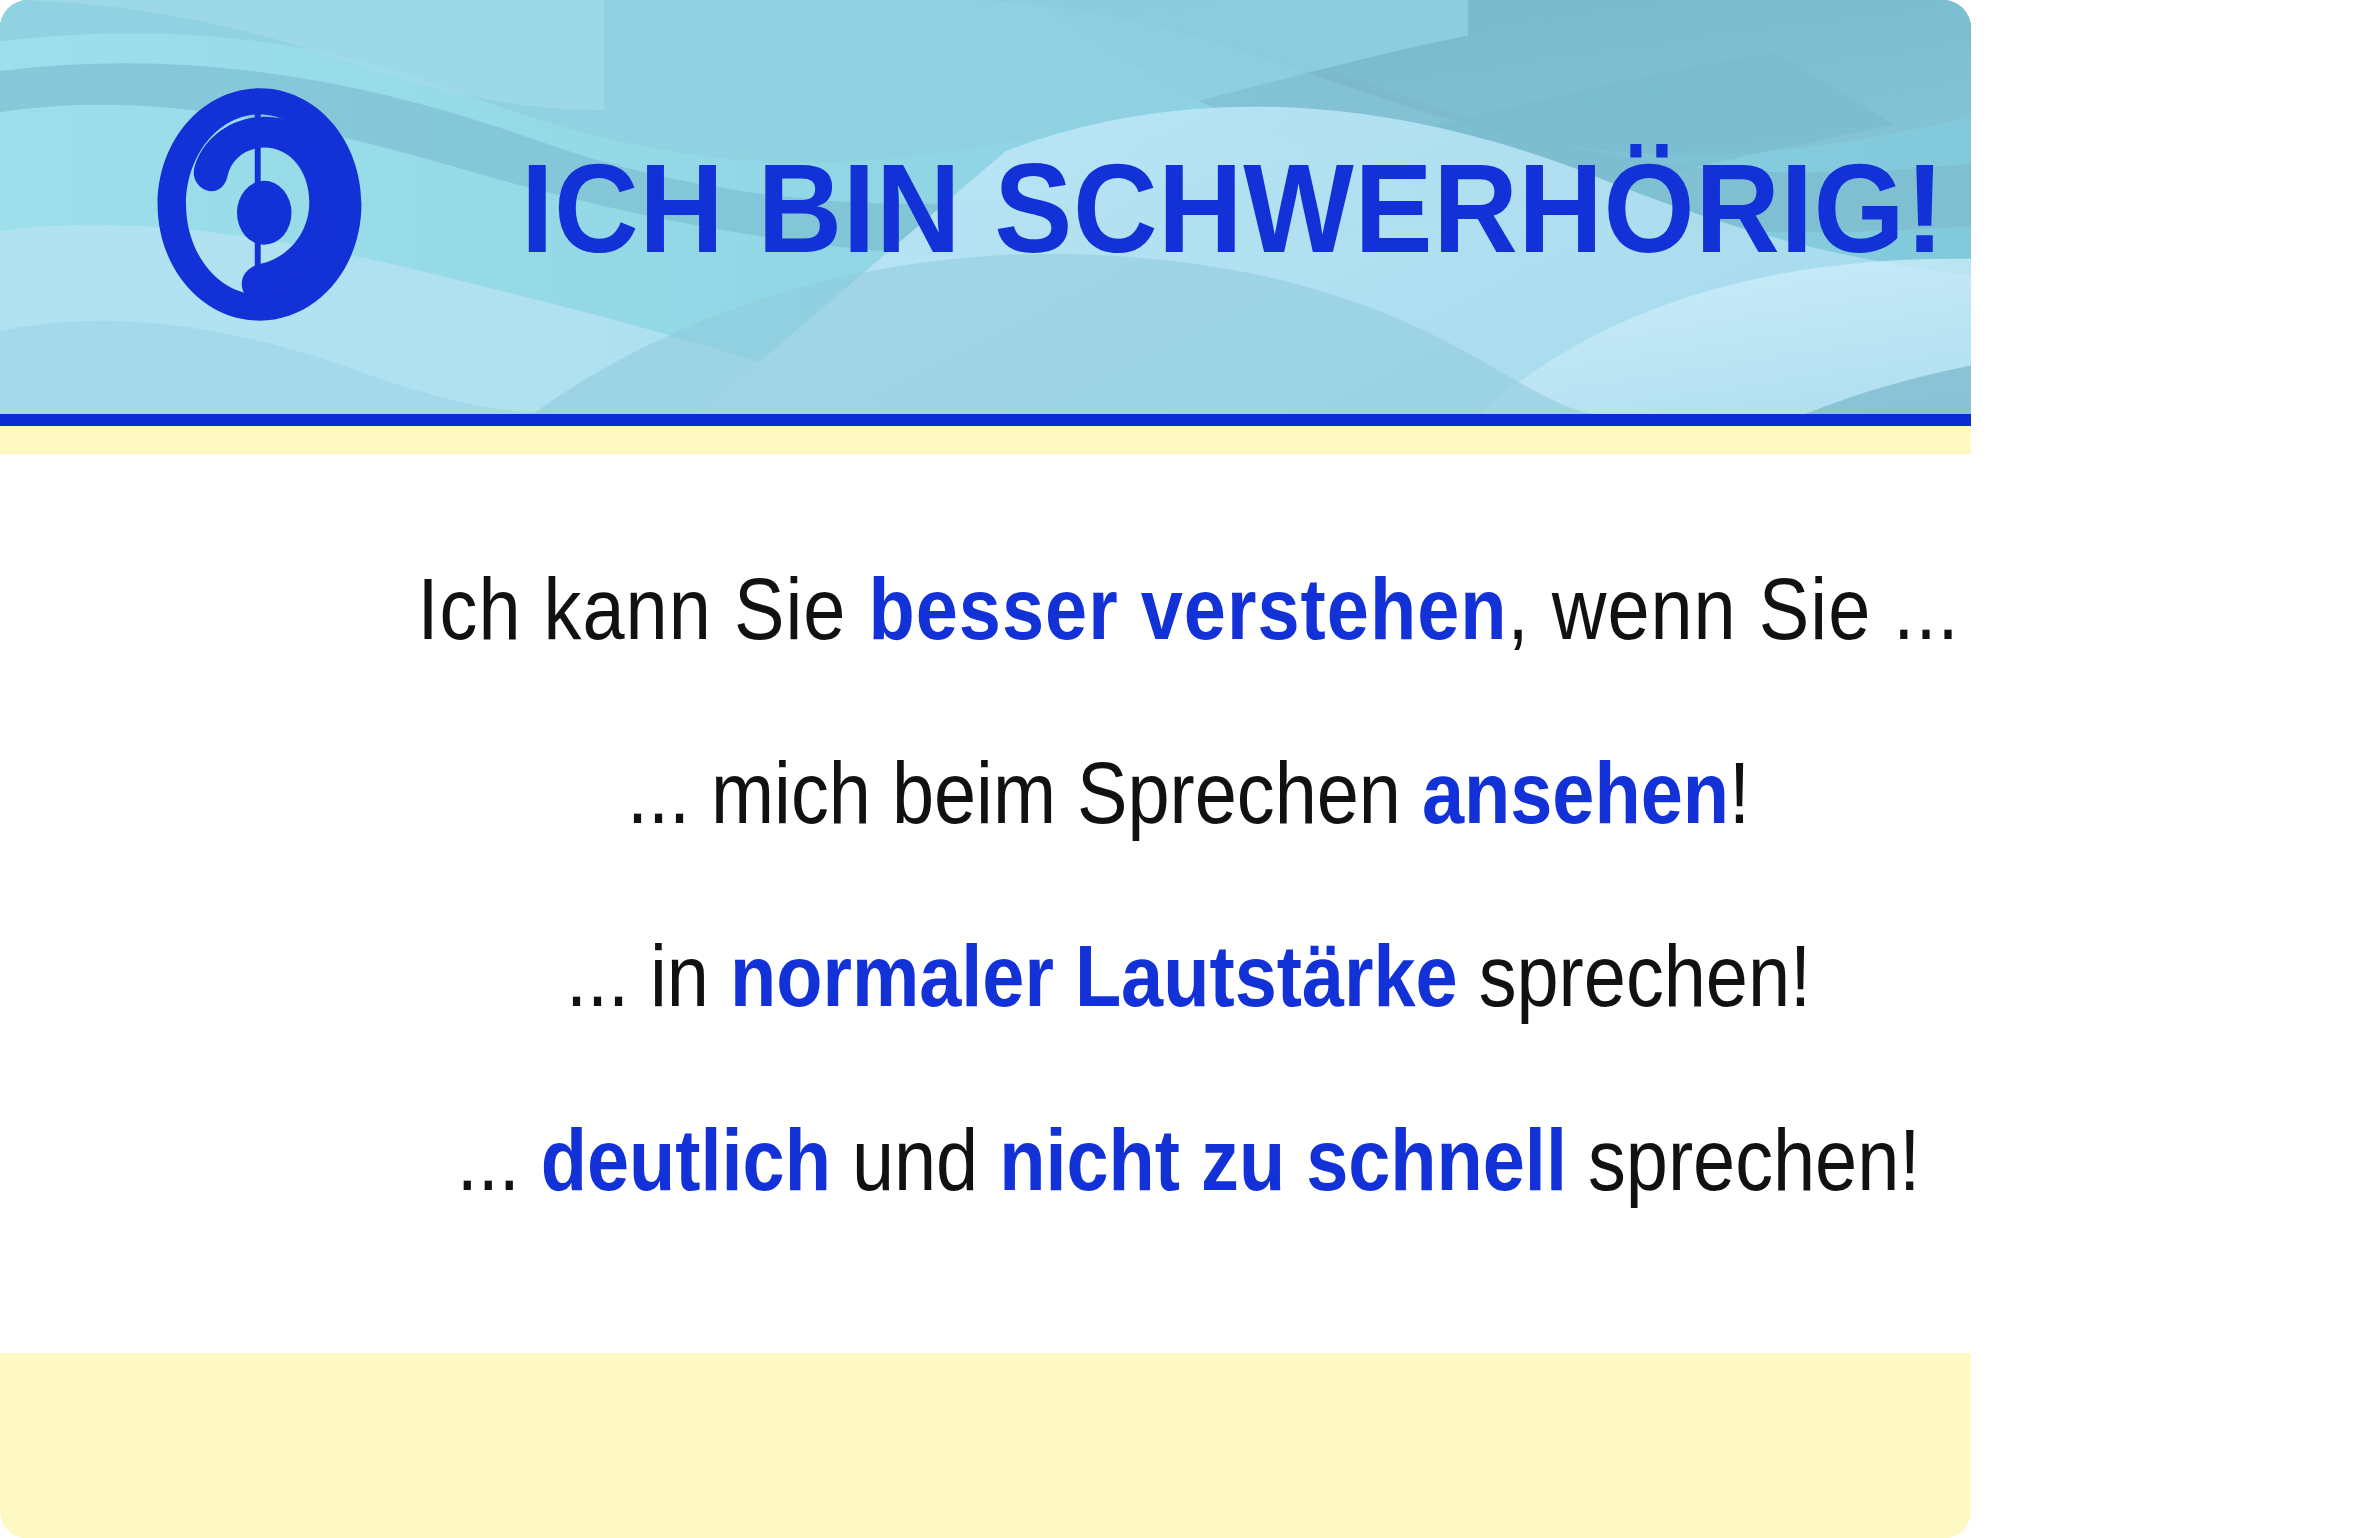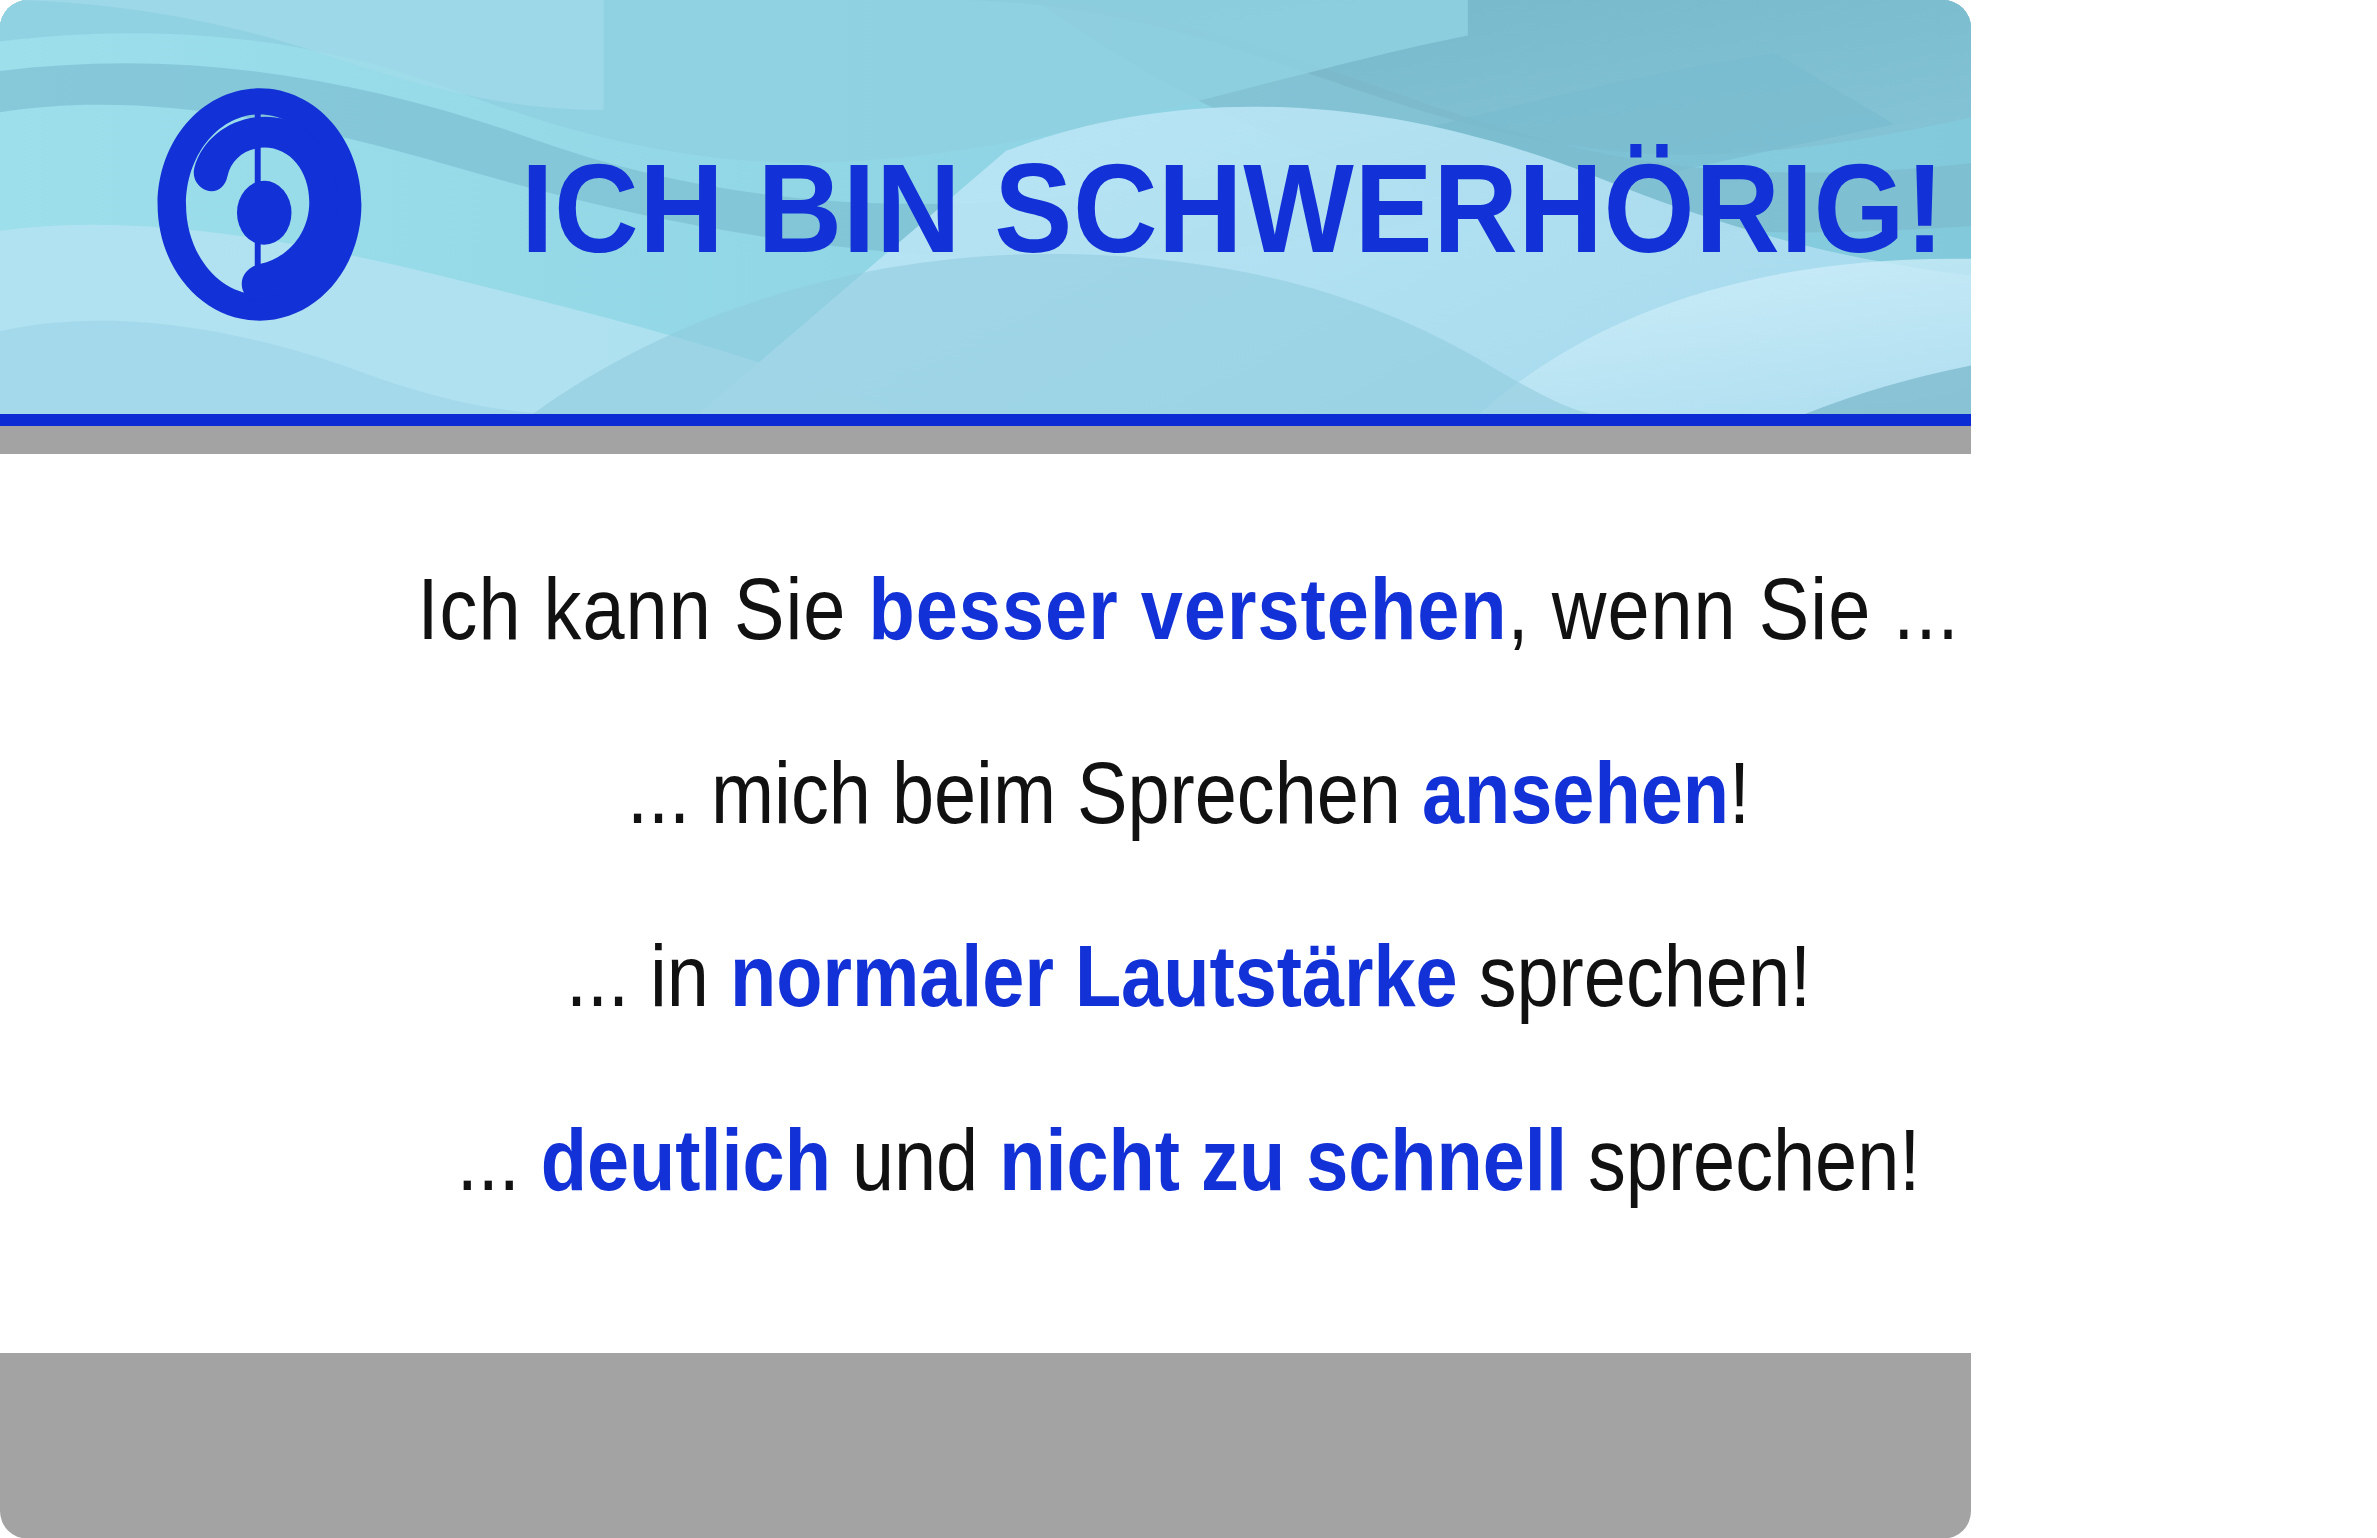--- a/index.html
+++ b/index.html
@@ -12,21 +12,21 @@
     width: 2377px;
     height: 1539px;
     font-family: "Liberation Sans", sans-serif;
     overflow: hidden;
   }
 
   .card {
     position: relative;
     width: 1971px;
     height: 1539px;
-    background: #a3a3a3;
+    background: #fef9c3;
     overflow: hidden;
     border-radius: 28px;
   }
 
   
   .header {
     position: absolute;
     left: 0;
     top: 0;
     width: 2377px;

